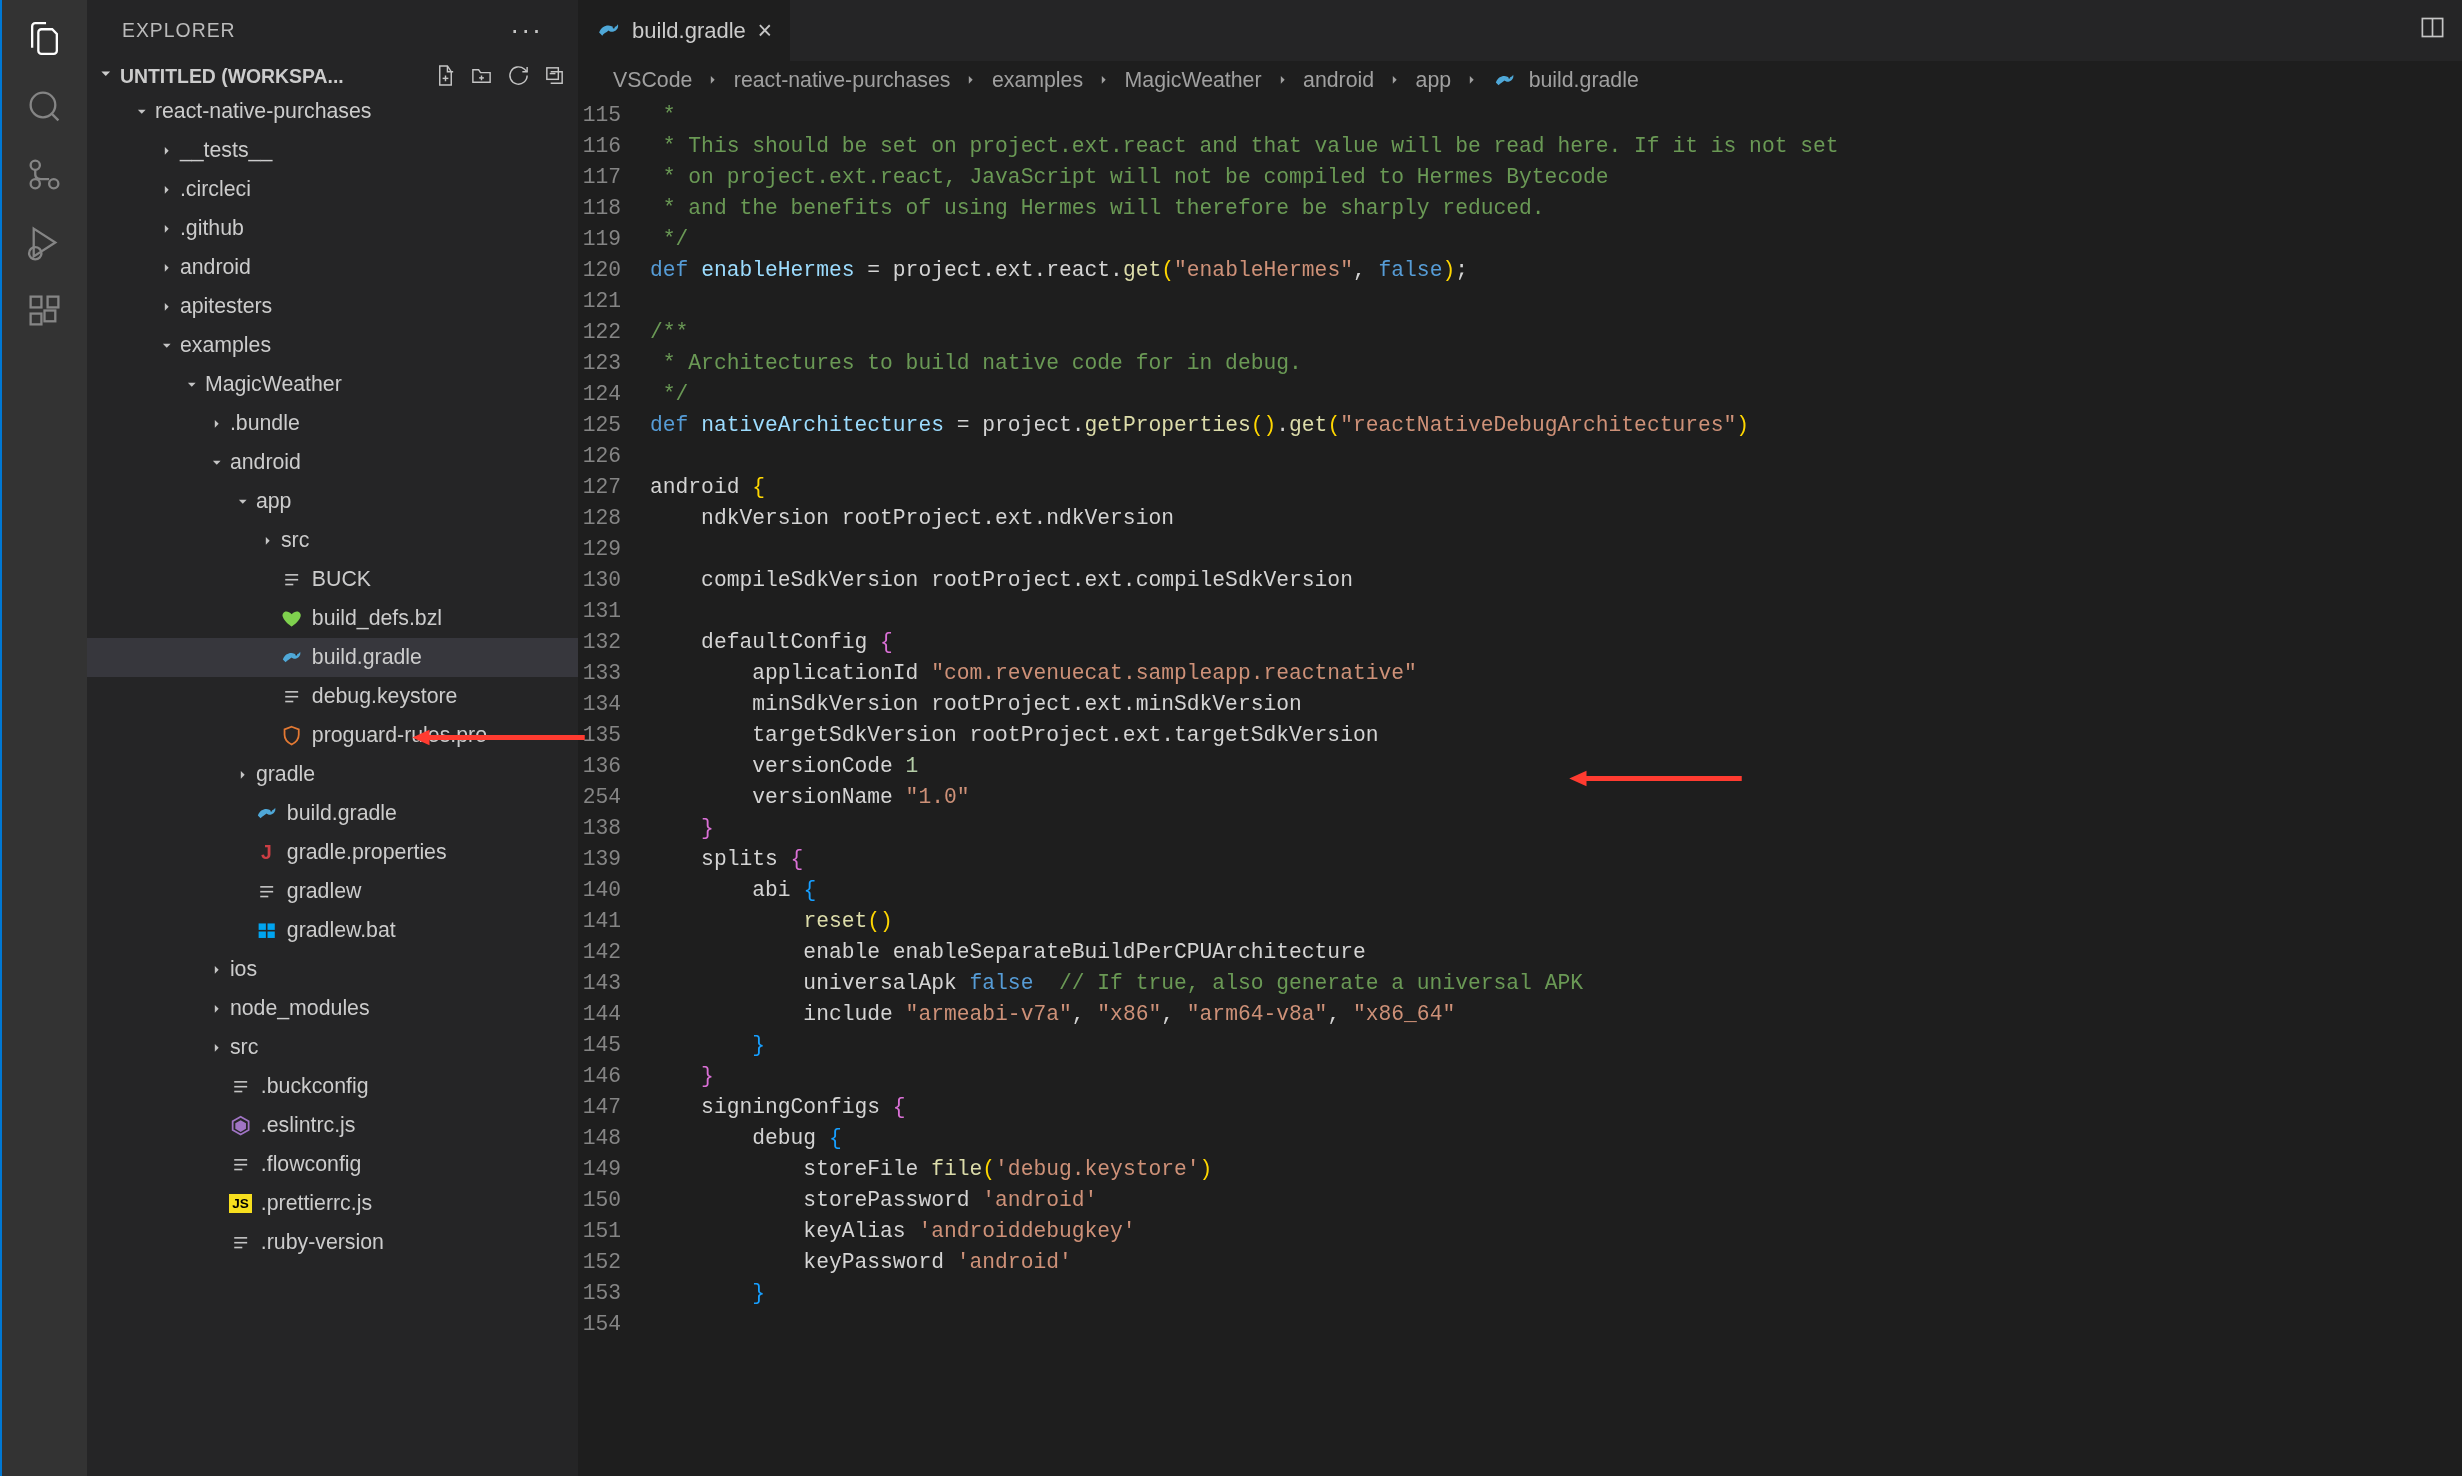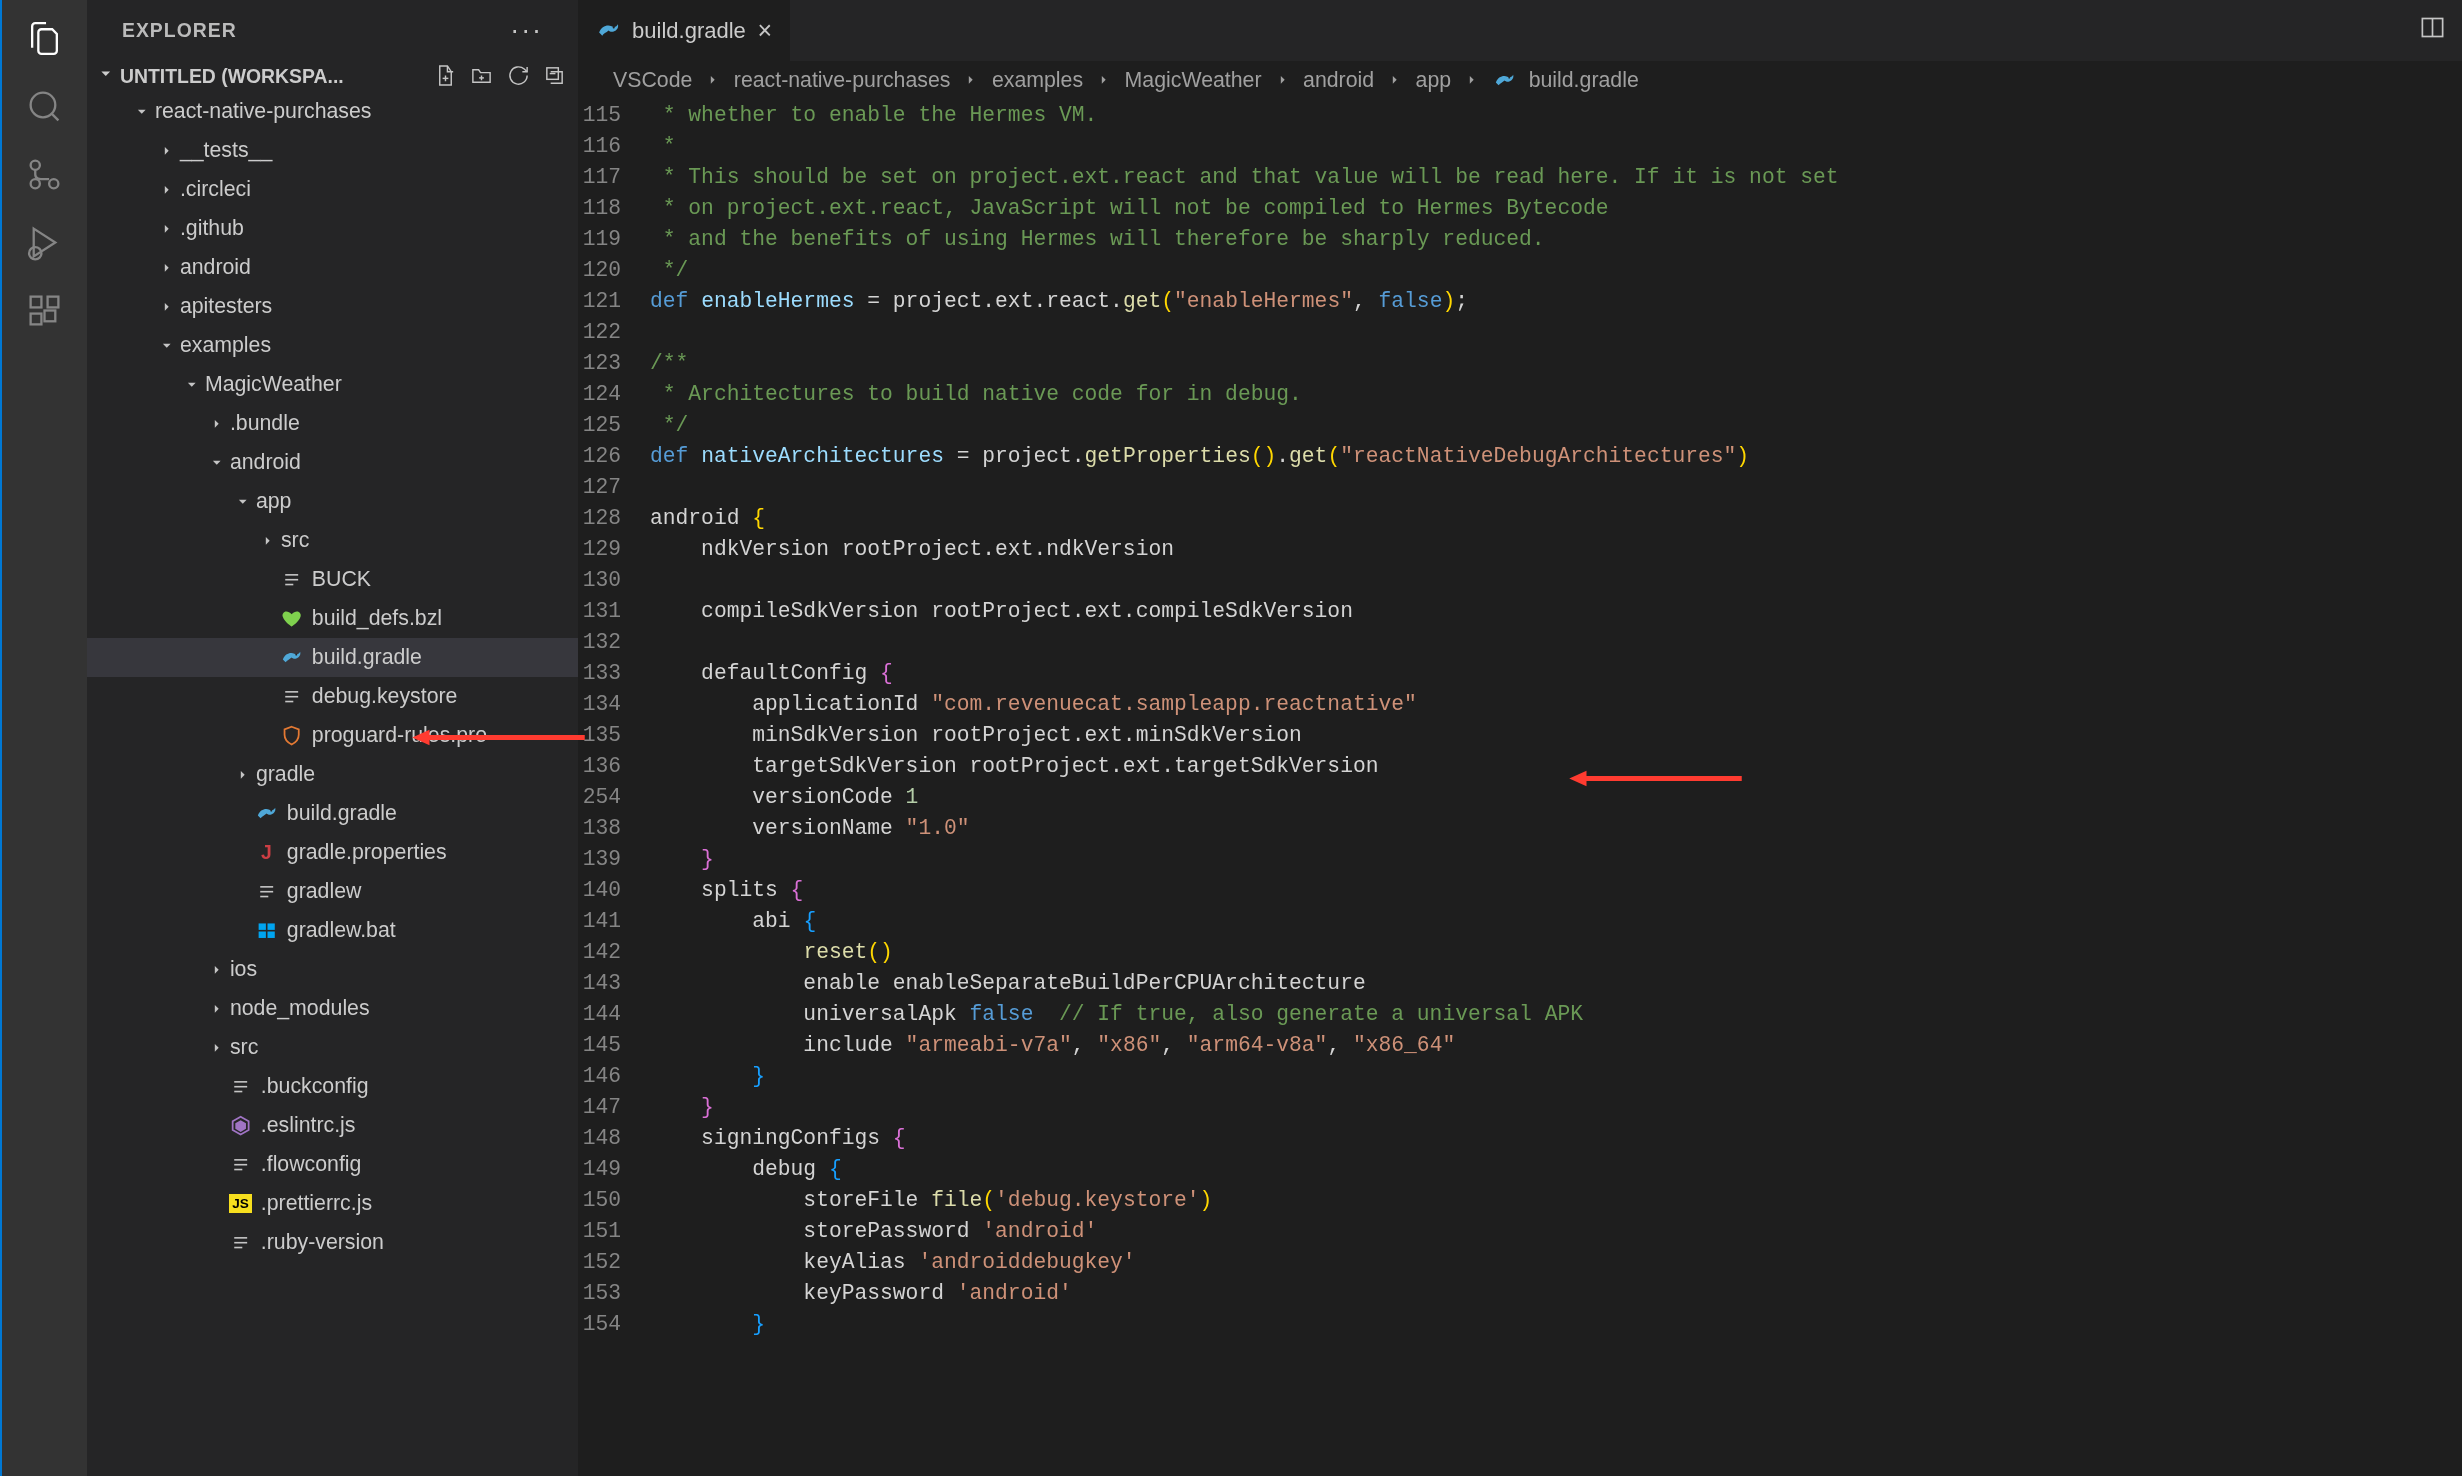--- a/index.html
+++ b/index.html
@@ -4,21 +4,21 @@
 <style>
 * { margin: 0; padding: 0; box-sizing: border-box; }
 body { font-family: -apple-system, BlinkMacSystemFont, "Segoe UI", sans-serif; background: #1e1e1e; color: #cccccc; font-size: 22px; overflow: hidden; }
 .container { display: flex; height: 1477px; width: 2463px; }
 .activity-bar { width: 87px; background: #333333; display: flex; flex-direction: column; align-items: center; padding-top: 17.5px; gap: 27px; border-left: 2.9px solid #0078d4; }
 .activity-icon { width: 41px; height: 41px; display: flex; align-items: center; justify-content: center; color: #858585; cursor: pointer; }
 .activity-icon.active { color: #ffffff; }
 .activity-bar-top { display: flex; flex-direction: column; gap: 27px; align-items: center; }
 .sidebar { width: 491px; background: #252526; display: flex; flex-direction: column; }
 .sidebar-header { height: 61px; display: flex; align-items: center; padding: 0 35px 0 35px; color: #bbbbbb; font-size: 19.4px; letter-spacing: 1px; justify-content: space-between; }
-.sidebar-header-title { font-weight: 700; }
+.sidebar-header-title { font-weight: 400; }
 .sidebar-header-actions { color: #c5c5c5; font-size: 27px; letter-spacing: 1.9px; }
 .workspace-header { display: flex; align-items: center; padding: 2.9px 9.7px 2.9px 9.7px; font-weight: 700; font-size: 19.4px; color: #cccccc; }
 .workspace-chevron { margin-right: 5.8px; }
 .workspace-actions { display: flex; gap: 11.6px; margin-left: auto; }
 .workspace-action-icon { width: 25px; height: 25px; color: #c5c5c5; }
 .tree { overflow-y: auto; font-size: 21.3px; }
 .tree-row { display: flex; align-items: center; height: 39px; padding-left: 0; cursor: pointer; white-space: nowrap; }
 .tree-row.sel { background: #37373d; }
 .tree-chevron { width: 23px; display: inline-flex; justify-content: center; color: #c5c5c5; }
 .tree-icon { width: 25px; height: 25px; display: inline-flex; align-items: center; justify-content: center; margin-right: 7.8px; }
@@ -538,21 +538,20 @@
           <div class="gutter-line">147</div>
           <div class="gutter-line">148</div>
           <div class="gutter-line">149</div>
           <div class="gutter-line">150</div>
           <div class="gutter-line">151</div>
           <div class="gutter-line">152</div>
           <div class="gutter-line">153</div>
           <div class="gutter-line">154</div>
         </div>
       <div class="code" id="code">
-          <div class="code-line"><span class="tk-c"> * whether to enable the Hermes VM.</span></div>
           <div class="code-line"><span class="tk-c"> *</span></div>
           <div class="code-line"><span class="tk-c"> * This should be set on project.ext.react and that value will be read here. If it is not set</span></div>
           <div class="code-line"><span class="tk-c"> * on project.ext.react, JavaScript will not be compiled to Hermes Bytecode</span></div>
           <div class="code-line"><span class="tk-c"> * and the benefits of using Hermes will therefore be sharply reduced.</span></div>
           <div class="code-line"><span class="tk-c"> */</span></div>
           <div class="code-line"><span class="tk-k">def</span><span class="tk-d"> </span><span class="tk-v">enableHermes</span><span class="tk-d"> = project.ext.react.</span><span class="tk-f">get</span><span class="tk-b">(</span><span class="tk-s">"enableHermes"</span><span class="tk-d">, </span><span class="tk-k">false</span><span class="tk-b">)</span><span class="tk-d">;</span></div>
           <div class="code-line"></div>
           <div class="code-line"><span class="tk-c">/**</span></div>
           <div class="code-line"><span class="tk-c"> * Architectures to build native code for in debug.</span></div>
           <div class="code-line"><span class="tk-c"> */</span></div>

